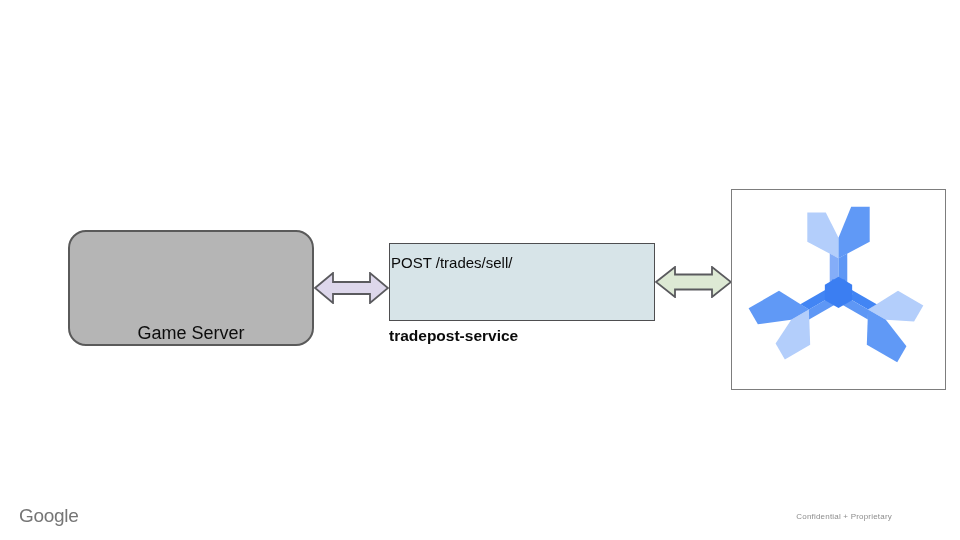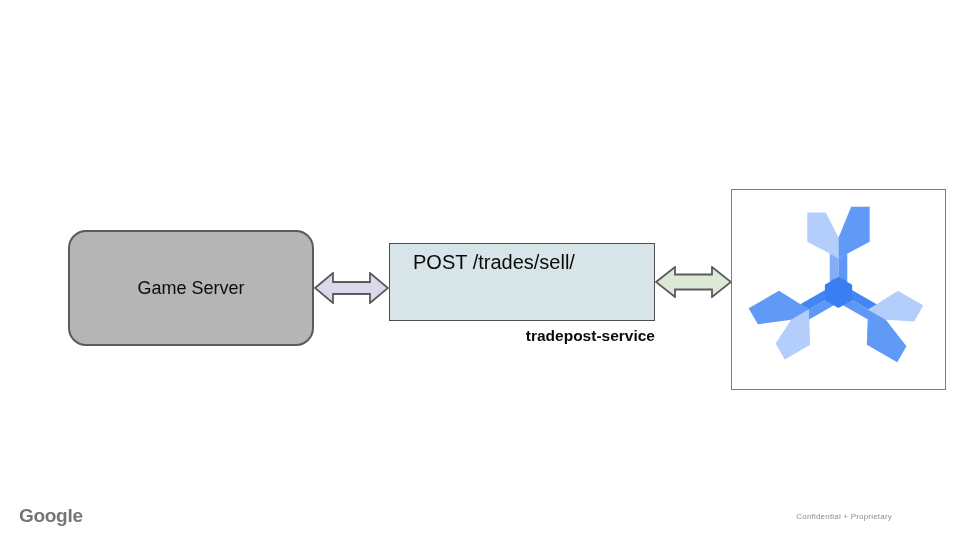--- a/index.html
+++ b/index.html
@@ -4,48 +4,48 @@
 <style>
   html,body{margin:0;padding:0;background:#ffffff;}
   .stage{
     position:relative;width:960px;height:540px;background:#ffffff;overflow:hidden;
     font-family:"Liberation Sans","DejaVu Sans",sans-serif;color:#000;
   }
   
   .game-server{
     position:absolute;left:68px;top:230px;width:246px;height:116px;
     background:#b5b5b5;border:2px solid #5a5a5a;border-radius:18px;
-    display:flex;align-items:center;justify-content:center;box-sizing:border-box;
+    display:flex;align-items:flex-end;justify-content:center;box-sizing:border-box;
     font-size:18px;color:#0d0d0d;
   }
   
   .arrow{position:absolute;}
   .arrow-left{left:314px;top:272px;width:75px;height:32px;}
   .arrow-right{left:655px;top:266px;width:77px;height:32px;}
   
   .service-box{
     position:absolute;left:389px;top:243px;width:266px;height:78px;
     background:#d7e4e8;border:1.5px solid #4e4e50;box-sizing:border-box;
-    padding:8px 0 0 23px;font-size:20px;line-height:21.5px;color:#0b0b0b;
+    padding:8px 0 0 1px;font-size:15px;line-height:21.5px;color:#0b0b0b;
   }
   .service-label{
-    position:absolute;left:389px;top:327px;width:266px;text-align:right;
+    position:absolute;left:389px;top:327px;width:266px;text-align:left;
     font-size:15.5px;font-weight:bold;color:#0b0b0b;
   }
   
   .spanner-box{
     position:absolute;left:731px;top:189px;width:215px;height:201px;
     background:#ffffff;border:1px solid #7d7d7d;box-sizing:border-box;
     display:flex;align-items:center;justify-content:center;
   }
   .spanner-box svg{width:207px;height:195px;}
   
   .google-logo{
     position:absolute;left:19px;top:505px;font-size:19px;color:#757575;
-    letter-spacing:-0.3px;font-weight:700;
+    letter-spacing:-0.3px;font-weight:400;
   }
   .confidential{
     position:absolute;right:68px;top:512px;font-size:8px;color:#8d8d8d;
     letter-spacing:0.2px;
     text-align:center;
   }
 </style>
 </head>
 <body>
 

